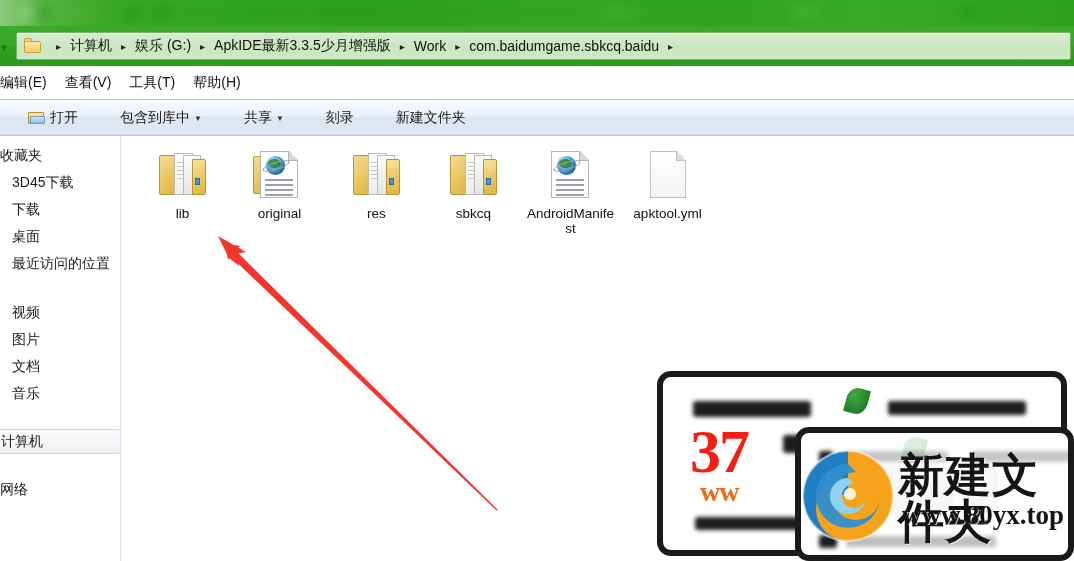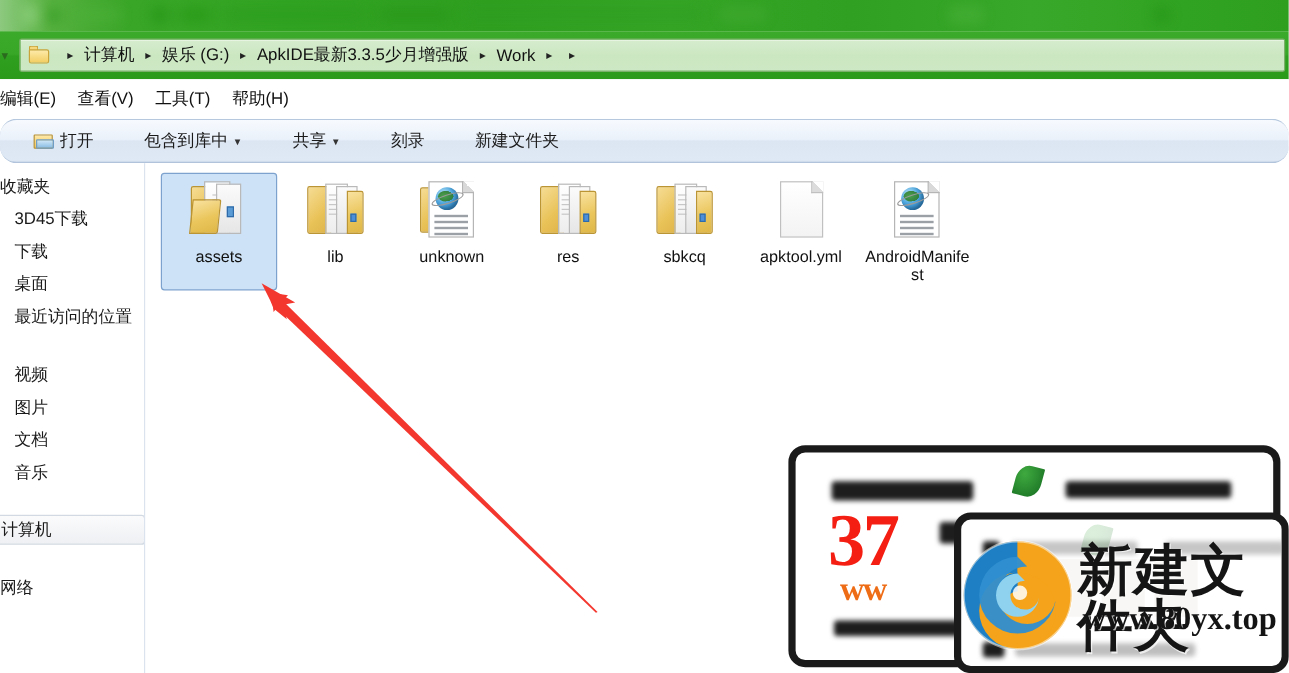--- a/index.html
+++ b/index.html
@@ -74,21 +74,21 @@
     font-size: 14px; color: #111; padding: 3px 9px; white-space: nowrap;
   }
   .menubar .menu-item.clipped { margin-left: -9px; }
 
   
   .toolbar {
     position: absolute; left: 0; top: 99px; width: 1074px; height: 37px;
     background: linear-gradient(180deg, #f7fafe 0%, #eaf1fa 46%, #dce6f3 50%, #dfe9f5 96%, #c8d6e8 100%);
     border-top: 1px solid #b6c8de;
     border-bottom: 1px solid #b0c3db;
-    display: flex; align-items: center; border-radius: 14px;
+    display: flex; align-items: center;
   }
   .tb-item {
     display: flex; align-items: center; gap: 4px;
     font-size: 14px; color: #1b1b1b; white-space: nowrap;
     padding: 4px 10px; border-radius: 2px;
   }
   .tb-item:first-child { margin-left: 18px; }
   .tb-open-icon { width: 18px; height: 16px; position: relative; display: inline-block; }
   .tb-open-icon .oback {
     position: absolute; left: 0; top: 2px; width: 16px; height: 12px;
@@ -326,20 +326,21 @@
     </div>
     <span class="crumb-sep">▸</span>
     <span class="crumb">计算机</span>
     <span class="crumb-sep">▸</span>
     <span class="crumb">娱乐 (G:)</span>
     <span class="crumb-sep">▸</span>
     <span class="crumb">ApkIDE最新3.3.5少月增强版</span>
     <span class="crumb-sep">▸</span>
     <span class="crumb">Work</span>
     <span class="crumb-sep">▸</span>
+    <span class="crumb">com.baidumgame.sbkcq.baidu</span>
     <span class="crumb-sep">▸</span>
   </div>
 
   <div class="menubar">
     <div class="menu-item clipped">编辑(E)</div>
     <div class="menu-item">查看(V)</div>
     <div class="menu-item">工具(T)</div>
     <div class="menu-item">帮助(H)</div>
   </div>
 
@@ -394,31 +395,20 @@
 
         <div class="nav-row spacer"></div>
 
         <div class="nav-row">网络</div>
       </div>
     </div>
 
     <div class="file-pane">
       <div class="file-grid">
 
-        <div class="file-item selected">
-          <span class="file-icon ico-folder assets">
-            <span class="back"></span>
-              <span class="sheet1"></span>
-              <span class="grayline"></span>
-            <span class="sheet2"></span>
-              <span class="front"></span>
-              <span class="blueflag"></span>
-          </span>
-          <span class="file-label">assets</span>
-        </div>
 
         <div class="file-item">
           <span class="file-icon ico-folder">
             <span class="back"></span>
               <span class="sheet1"></span>
               <span class="grayline"></span>
             <span class="sheet2"></span>
               <span class="front"></span>
               <span class="blueflag"></span>
           </span>
@@ -428,21 +418,21 @@
         <div class="file-item">
           <span class="file-icon ico-folder ico-doc">
             <span class="back" style="left:2px;top:6px;width:18px;height:38px;"></span>
             <span class="page"></span>
               <span class="corner"></span>
             <span class="globe"></span>
               <span class="globe-land"></span>
               <span class="globe-ring"></span>
             <span class="txtline"></span>
           </span>
-          <span class="file-label">unknown</span>
+          <span class="file-label">original</span>
         </div>
 
         <div class="file-item">
           <span class="file-icon ico-folder">
             <span class="back"></span>
               <span class="sheet1"></span>
               <span class="grayline"></span>
             <span class="sheet2"></span>
               <span class="front"></span>
               <span class="blueflag"></span>
@@ -457,37 +447,37 @@
               <span class="grayline"></span>
             <span class="sheet2"></span>
               <span class="front"></span>
               <span class="blueflag"></span>
           </span>
           <span class="file-label">sbkcq</span>
         </div>
 
 
         <div class="file-item">
-          <span class="file-icon ico-file">
-            <span class="page"></span>
-              <span class="corner"></span>
-          </span>
-          <span class="file-label">apktool.yml</span>
-        </div>
-
-        <div class="file-item">
           <span class="file-icon ico-doc">
             <span class="page"></span>
               <span class="corner"></span>
             <span class="globe"></span>
               <span class="globe-land"></span>
               <span class="globe-ring"></span>
             <span class="txtline"></span>
           </span>
           <span class="file-label">AndroidManifest</span>
+        </div>
+
+        <div class="file-item">
+          <span class="file-icon ico-file">
+            <span class="page"></span>
+              <span class="corner"></span>
+          </span>
+          <span class="file-label">apktool.yml</span>
         </div>
 
       </div>
     </div>
   </div>
 
   <div class="watermark" style="left:0;top:0;width:1074px;height:561px;">
 
     <div class="wm-card c1">
       <div class="wm-blurtext" style="left:30px;top:24px;width:118px;height:16px;"></div>

